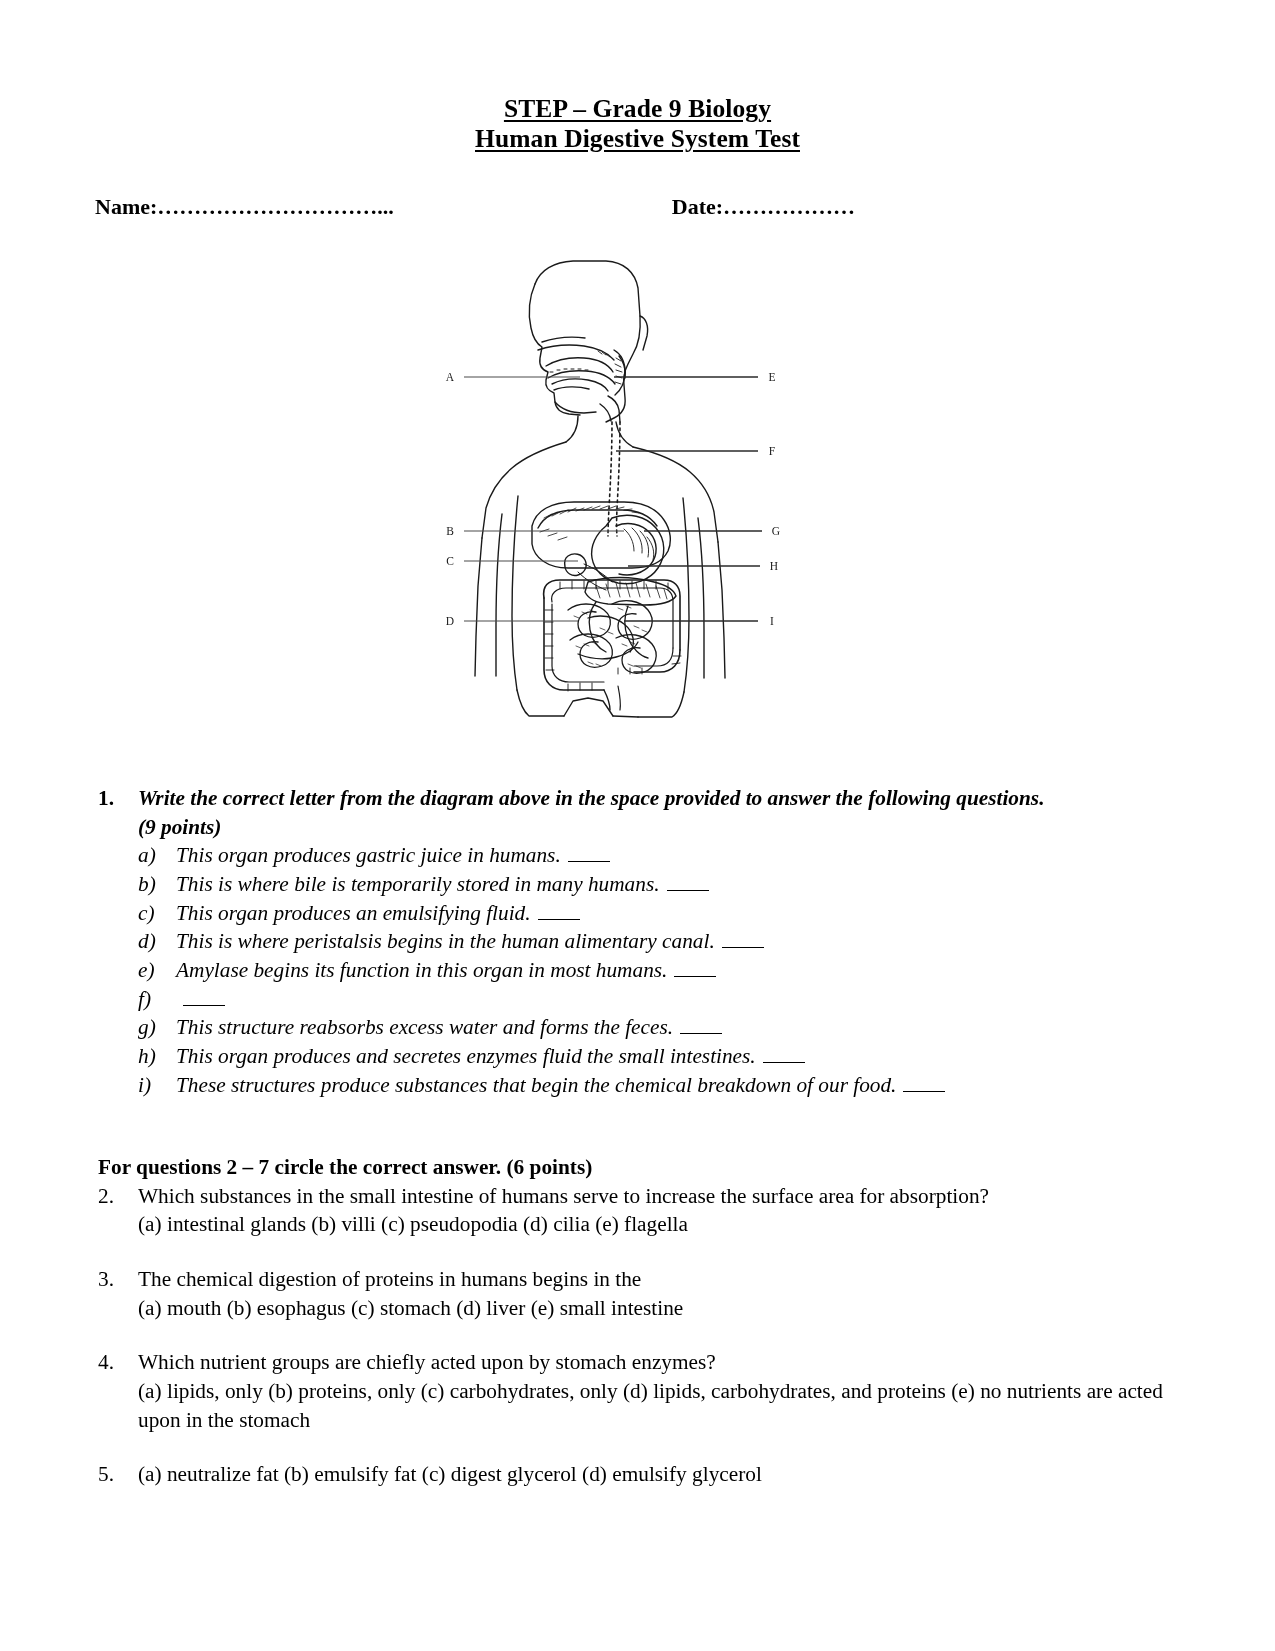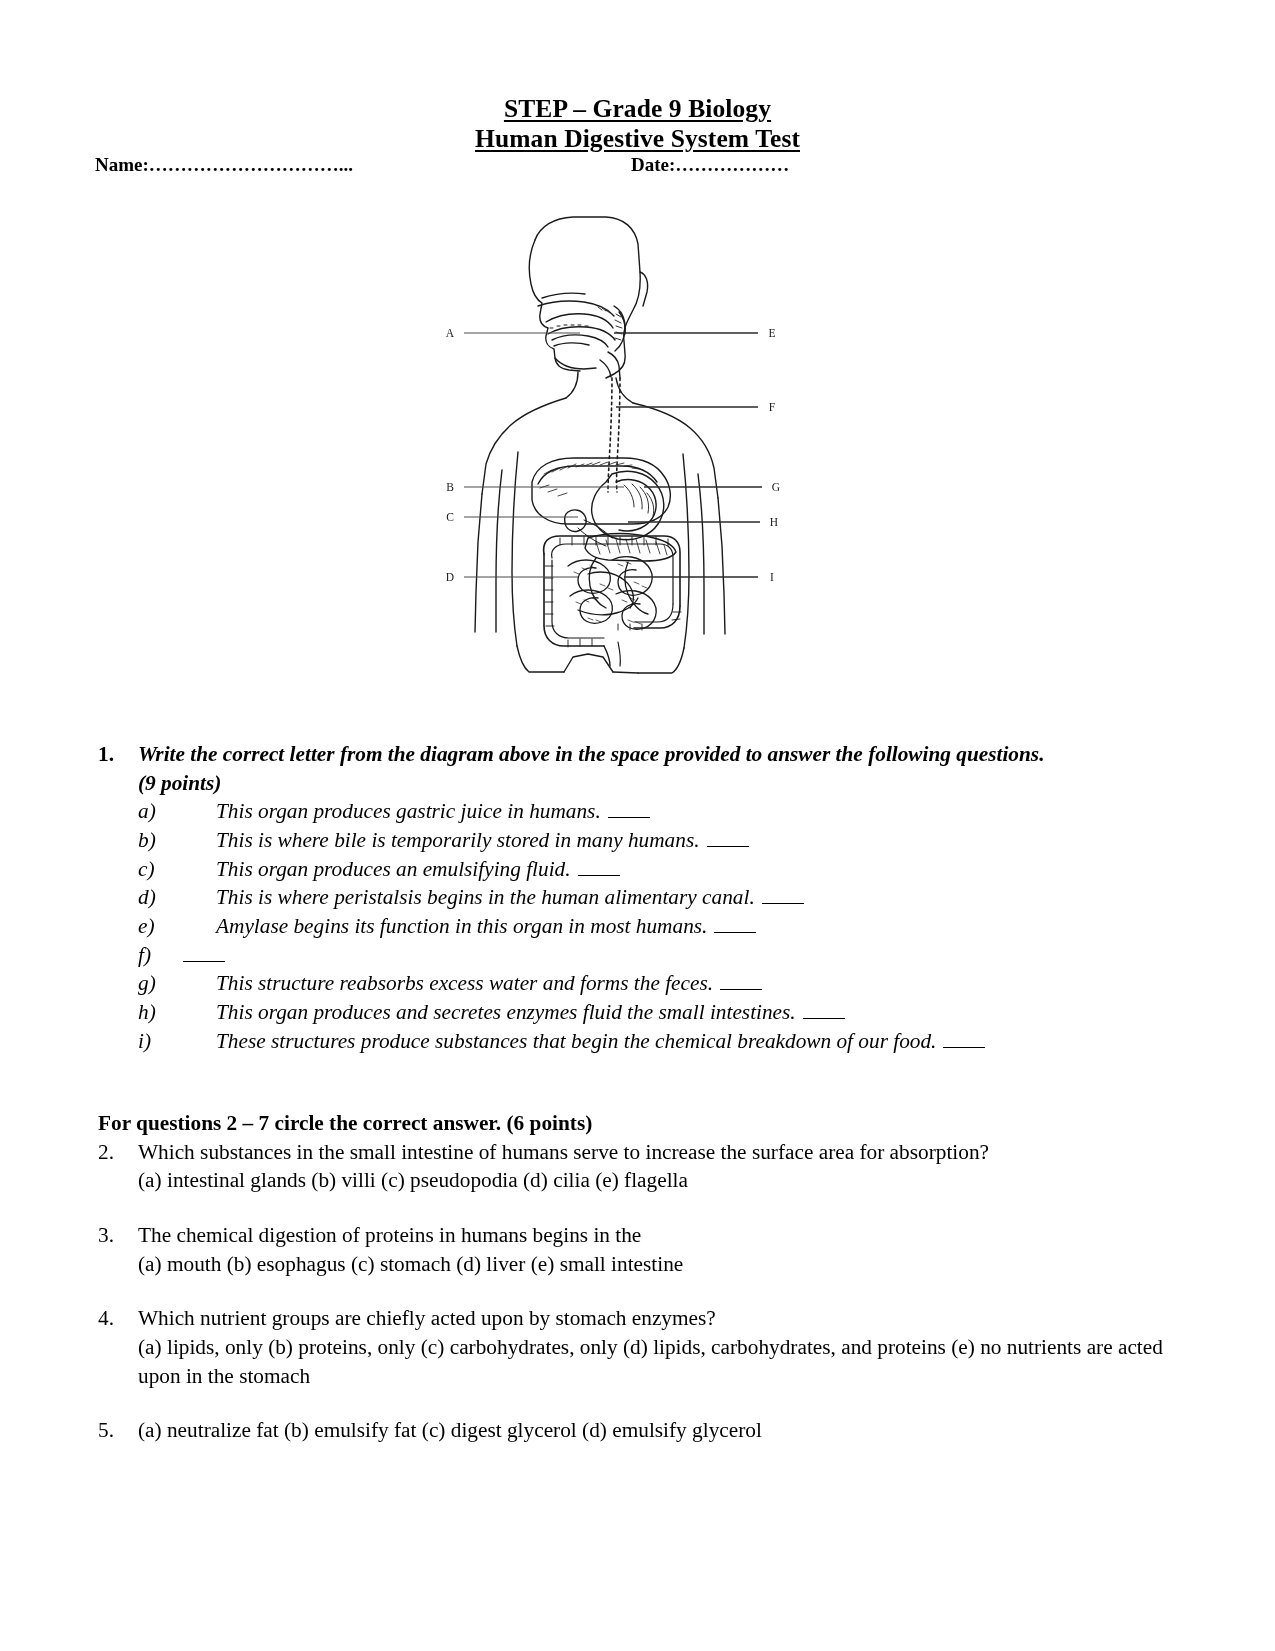--- a/index.html
+++ b/index.html
@@ -34,25 +34,26 @@
     font-weight: bold;
     letter-spacing: 0.1px;
   }
   .title-line span.u {
     text-decoration: underline;
     text-underline-offset: 3px;
   }
 
   
   .namedate {
+    margin-top: 40px;
     padding-left: 95px;
     padding-right: 95px;
     display: flex;
     justify-content: flex-start;
-    font-size: 19px;
+    font-size: 22px;
     font-weight: bold;
   }
   .namedate .name-field { white-space: nowrap; }
   .namedate .date-field { white-space: nowrap; margin-left: 278px; }
 
   
   .figure-wrap {
     margin-top: 26px;
     height: 490px;
     position: relative;
@@ -102,21 +103,21 @@
     display: flex;
     align-items: baseline;
     margin: 0;
     padding: 0;
     line-height: 1.345;
   }
   ol.sublist li .mk {
     width: 38px;
     flex: 0 0 38px;
   }
-  ol.sublist li .tx { flex: 0 1 auto; margin-left: 40px; }
+  ol.sublist li .tx { flex: 0 1 auto; }
   .blank {
     display: inline-block;
     width: 42px;
     border-bottom: 1.5px solid #000;
     margin-left: 7px;
     vertical-align: -2px;
     height: 0.86em;
   }
 
   .section-head {

